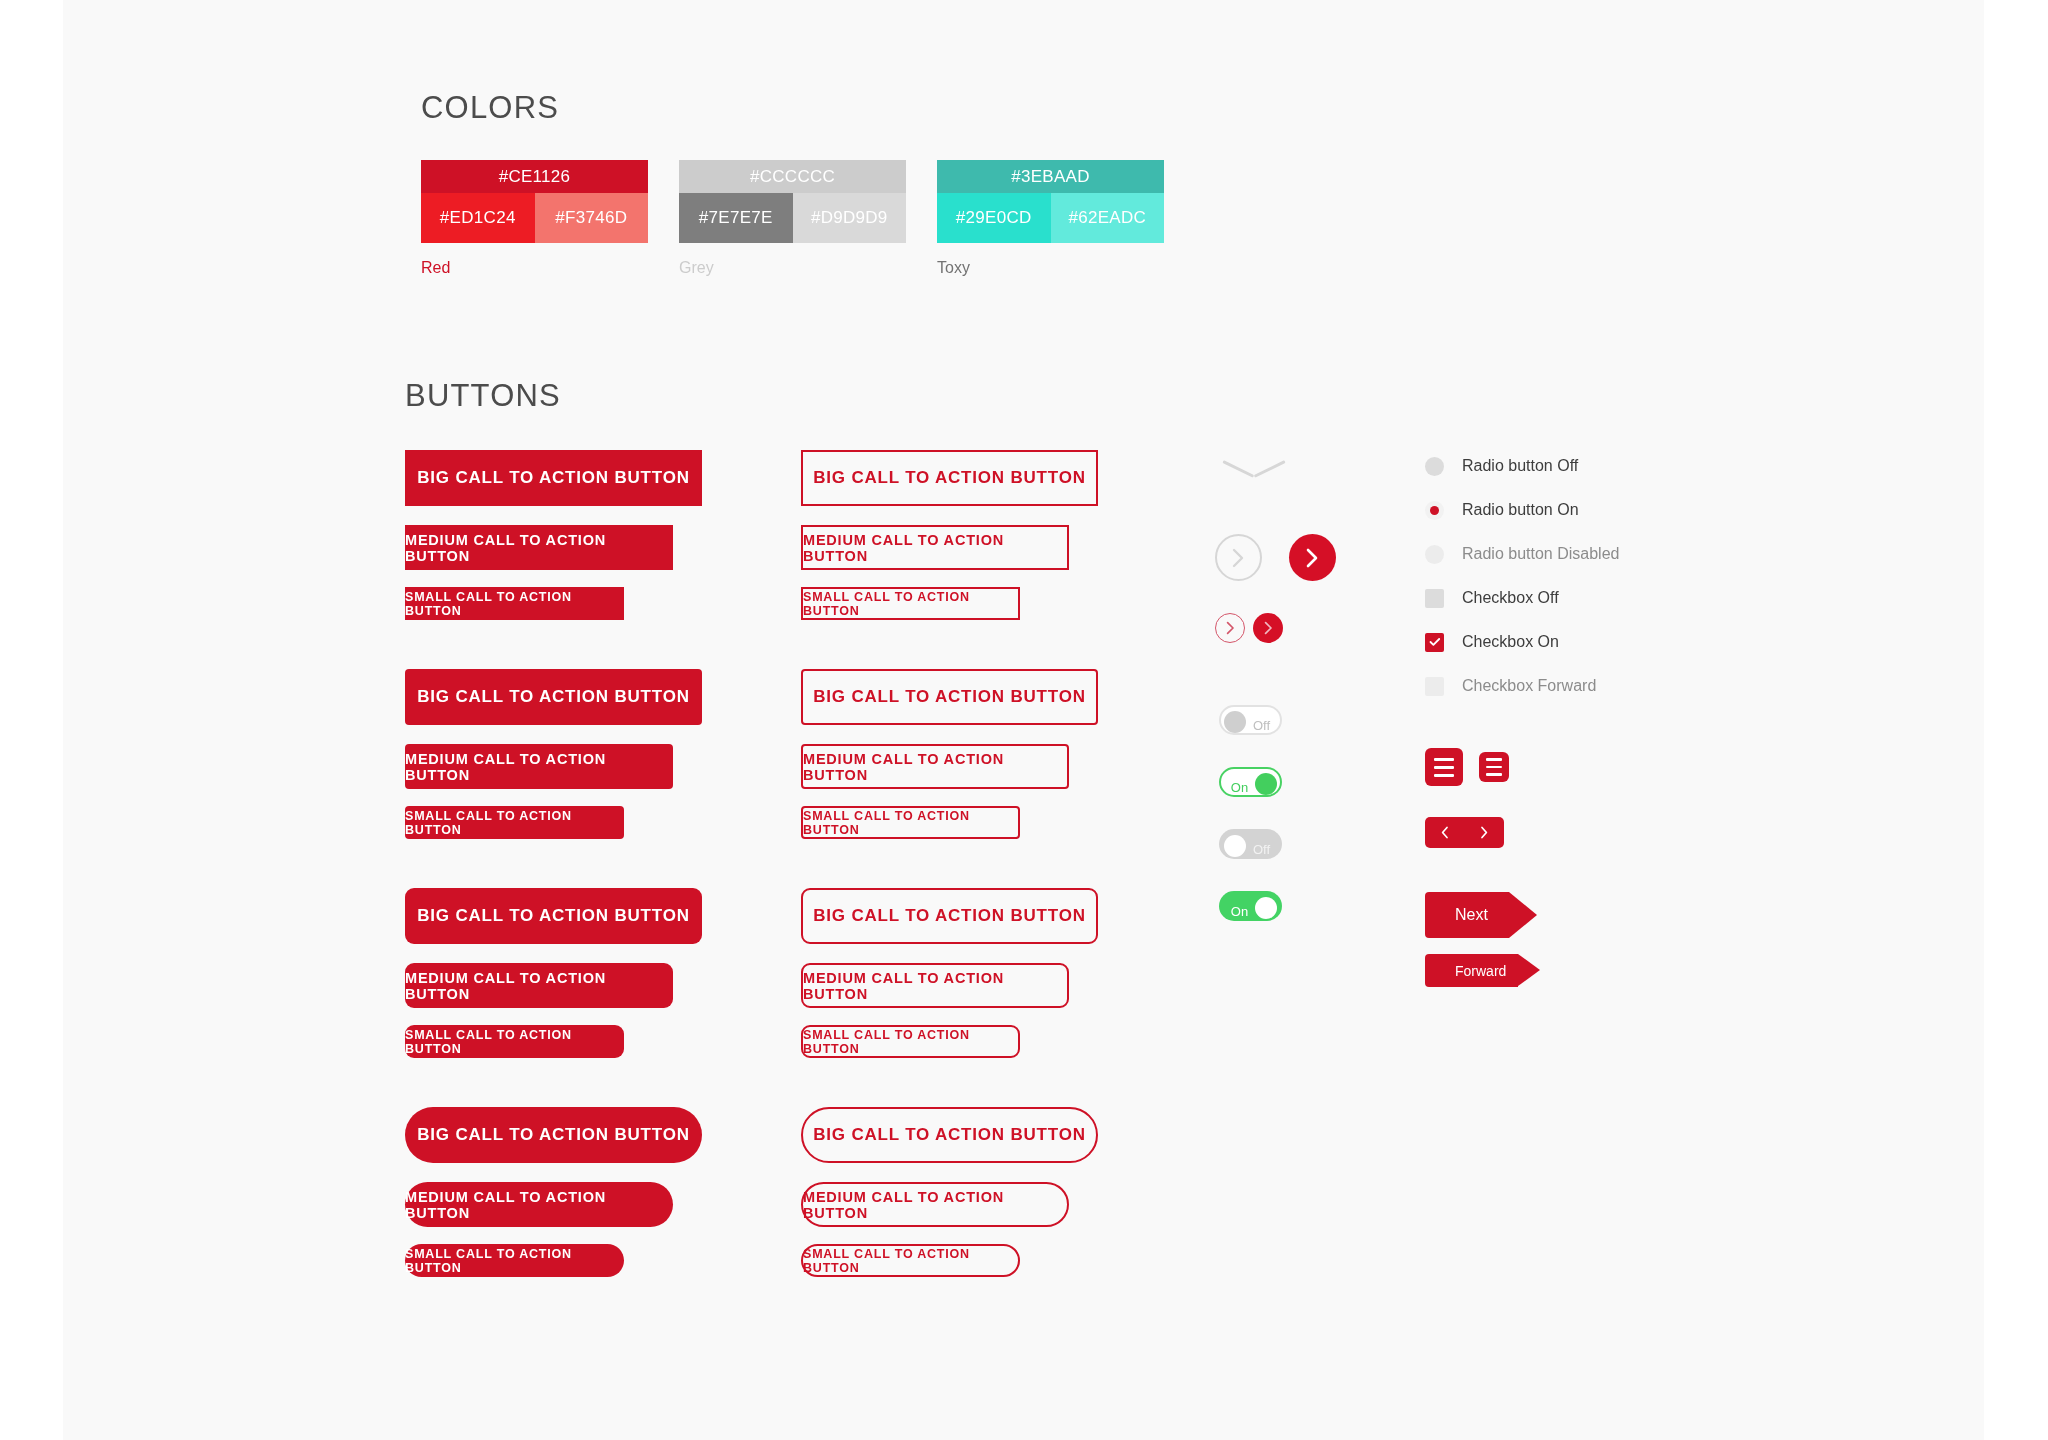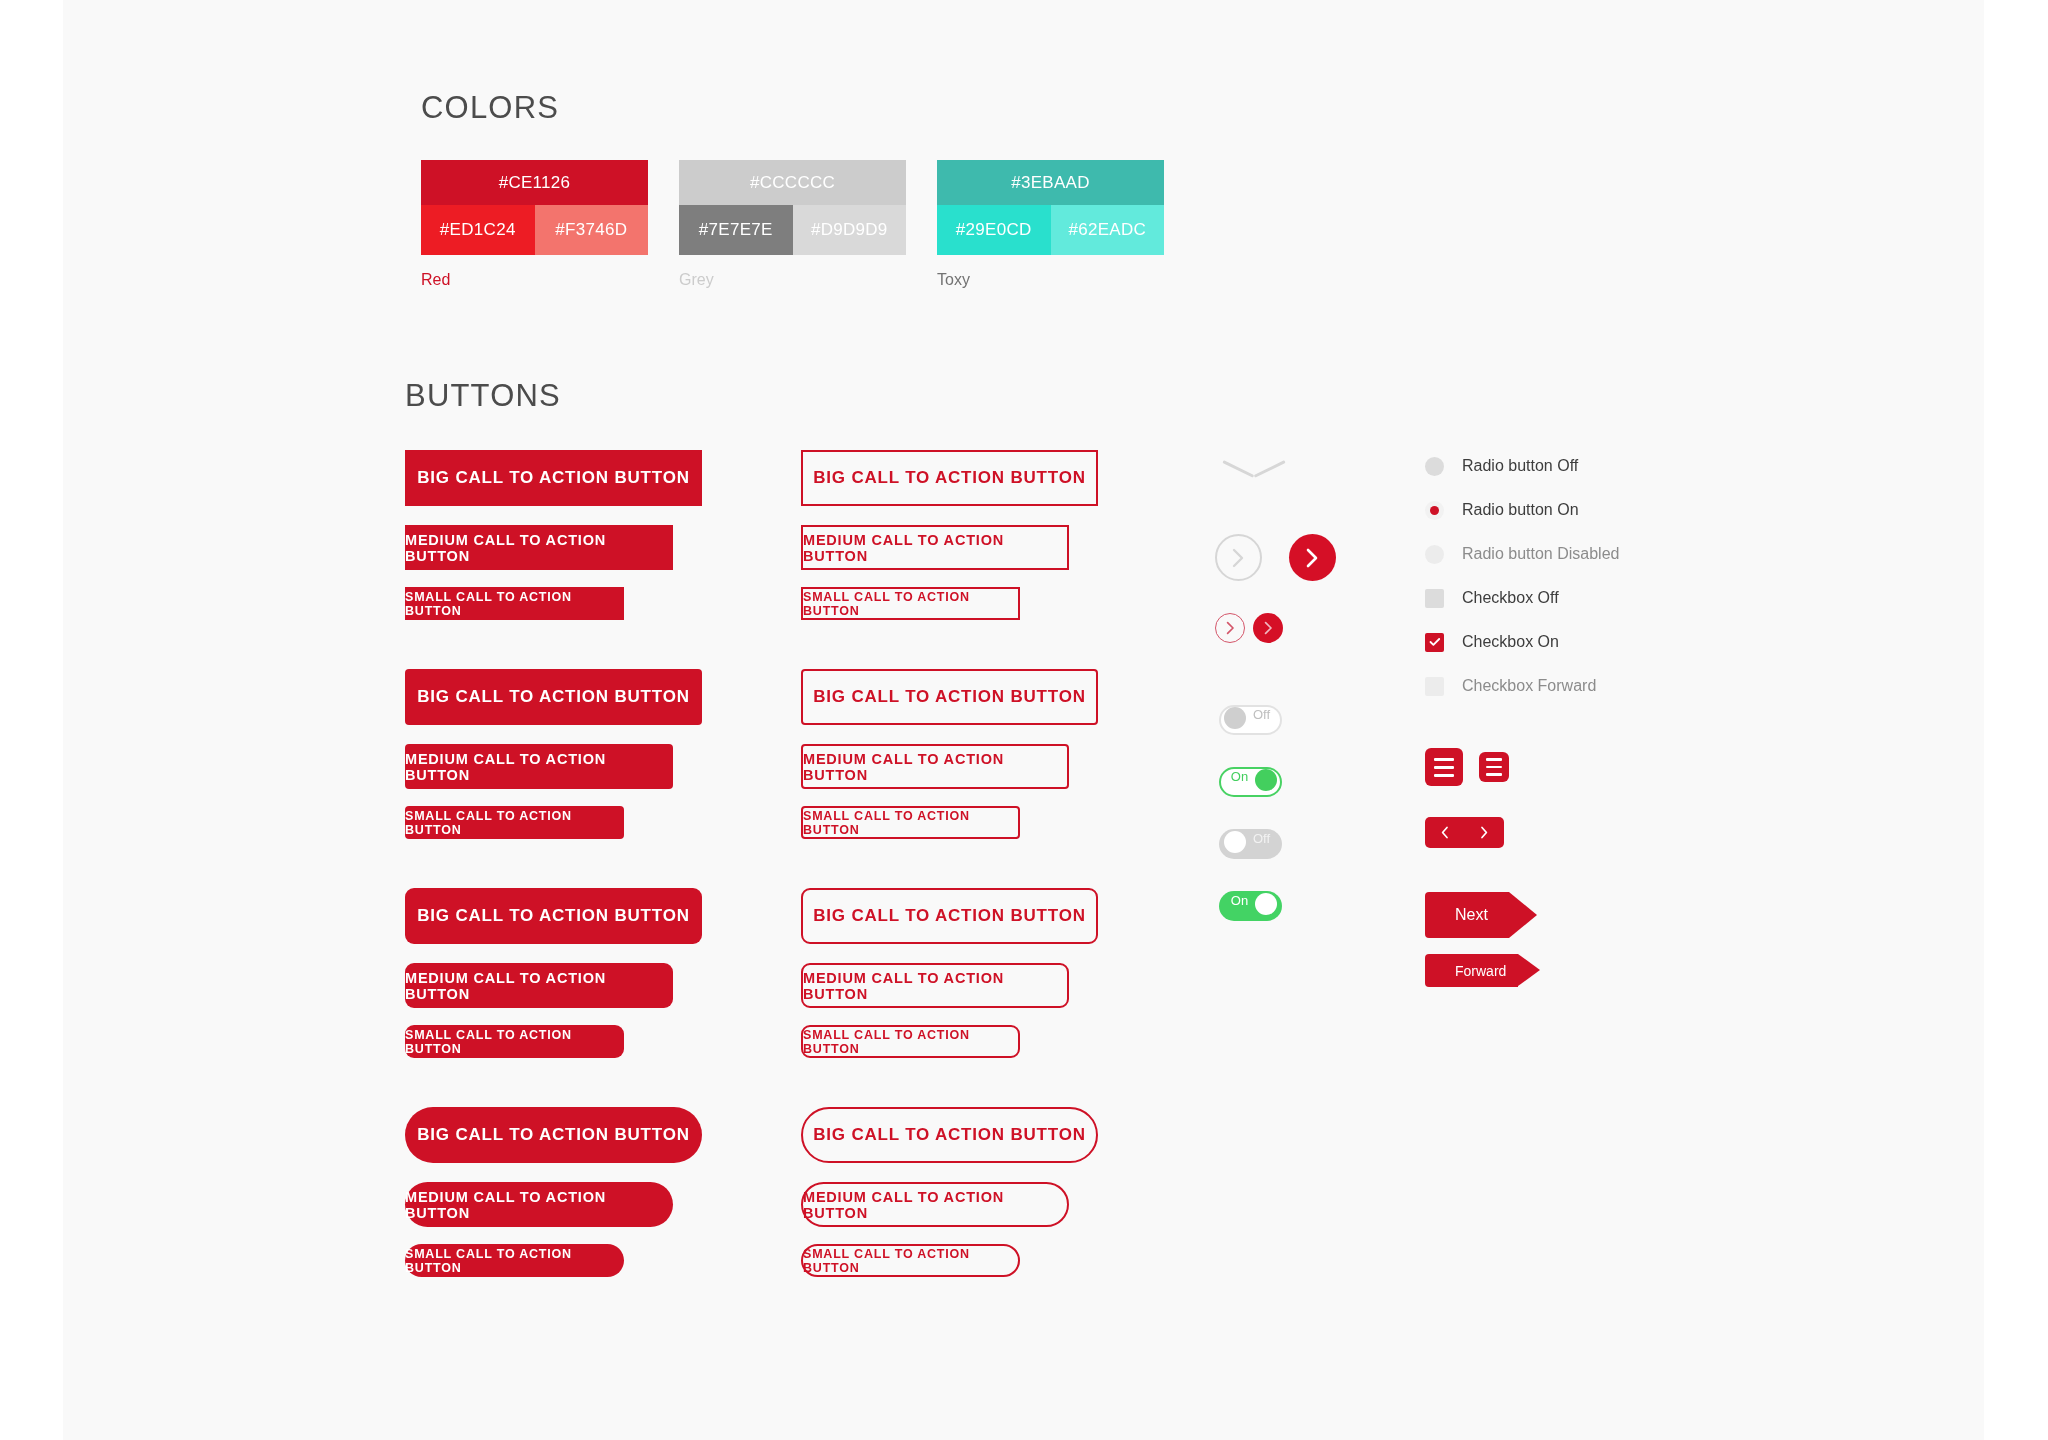--- a/index.html
+++ b/index.html
@@ -37,21 +37,21 @@
     color: #4c4c4c;
     font-weight: normal;
     margin: 0;
   }
 
   
   #colors-section { position: absolute; left: 16px; top: 90px; }
   .swatch-row { position: absolute; top: 70px; left: 0; display: flex; gap: 31px; }
   .swatch { width: 227px; }
   .swatch-main {
-    height: 45px;
+    height: 33px;
     display: flex;
     align-items: center;
     justify-content: center;
     color: #ffffff;
     font-size: 17px;
     letter-spacing: 0.3px;
   }
   .swatch-subs { display: flex; height: 50px; }
   .swatch-sub {
     flex: 1;
@@ -134,21 +134,21 @@
 
   .chev-right {
     display: block;
     position: relative;
   }
   .chev-right svg { display: block; }
 
   
   .toggle {
     display: flex;
-    align-items: flex-start;
+    align-items: flex-end;
     box-sizing: border-box;
     border-radius: 999px;
     cursor: pointer;
     position: relative;
     width: 63px;
     height: 30px;
     padding: 0 3px;
   }
   .toggle .knob { width: 22px; height: 22px; border-radius: 50%; }
   .toggle .tlabel { font-size: 13px; flex: 1; text-align: center; }

